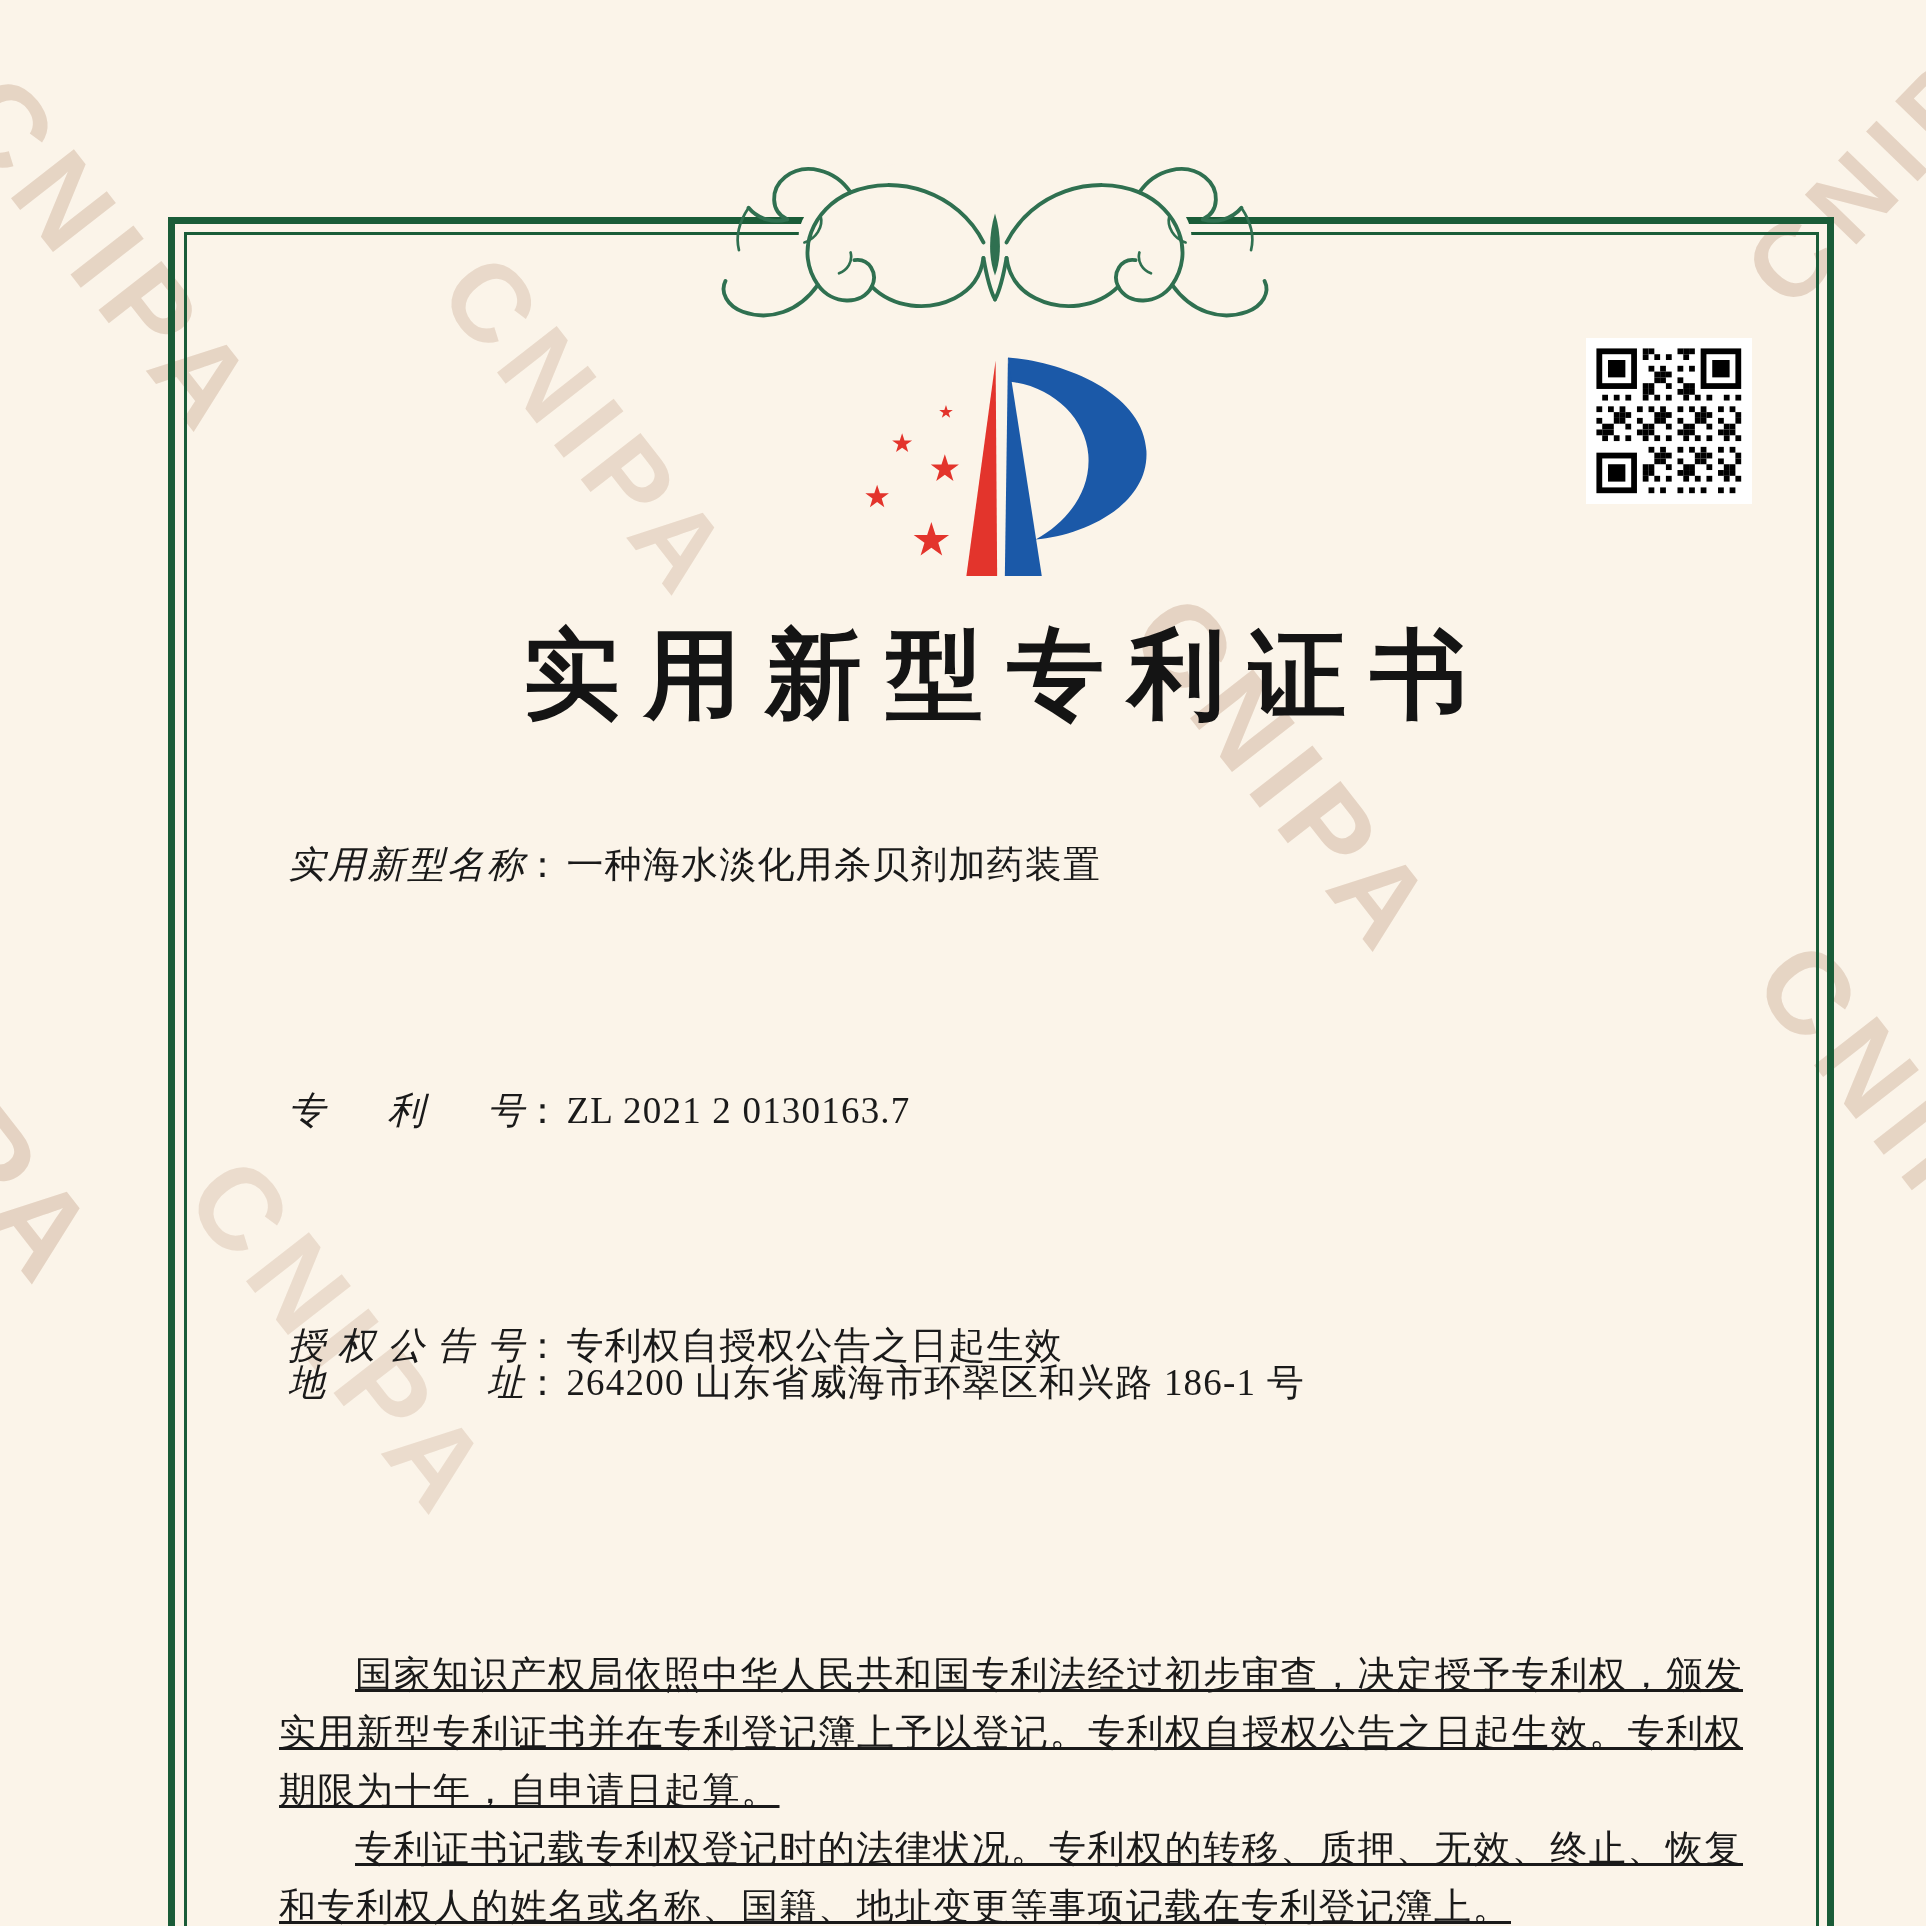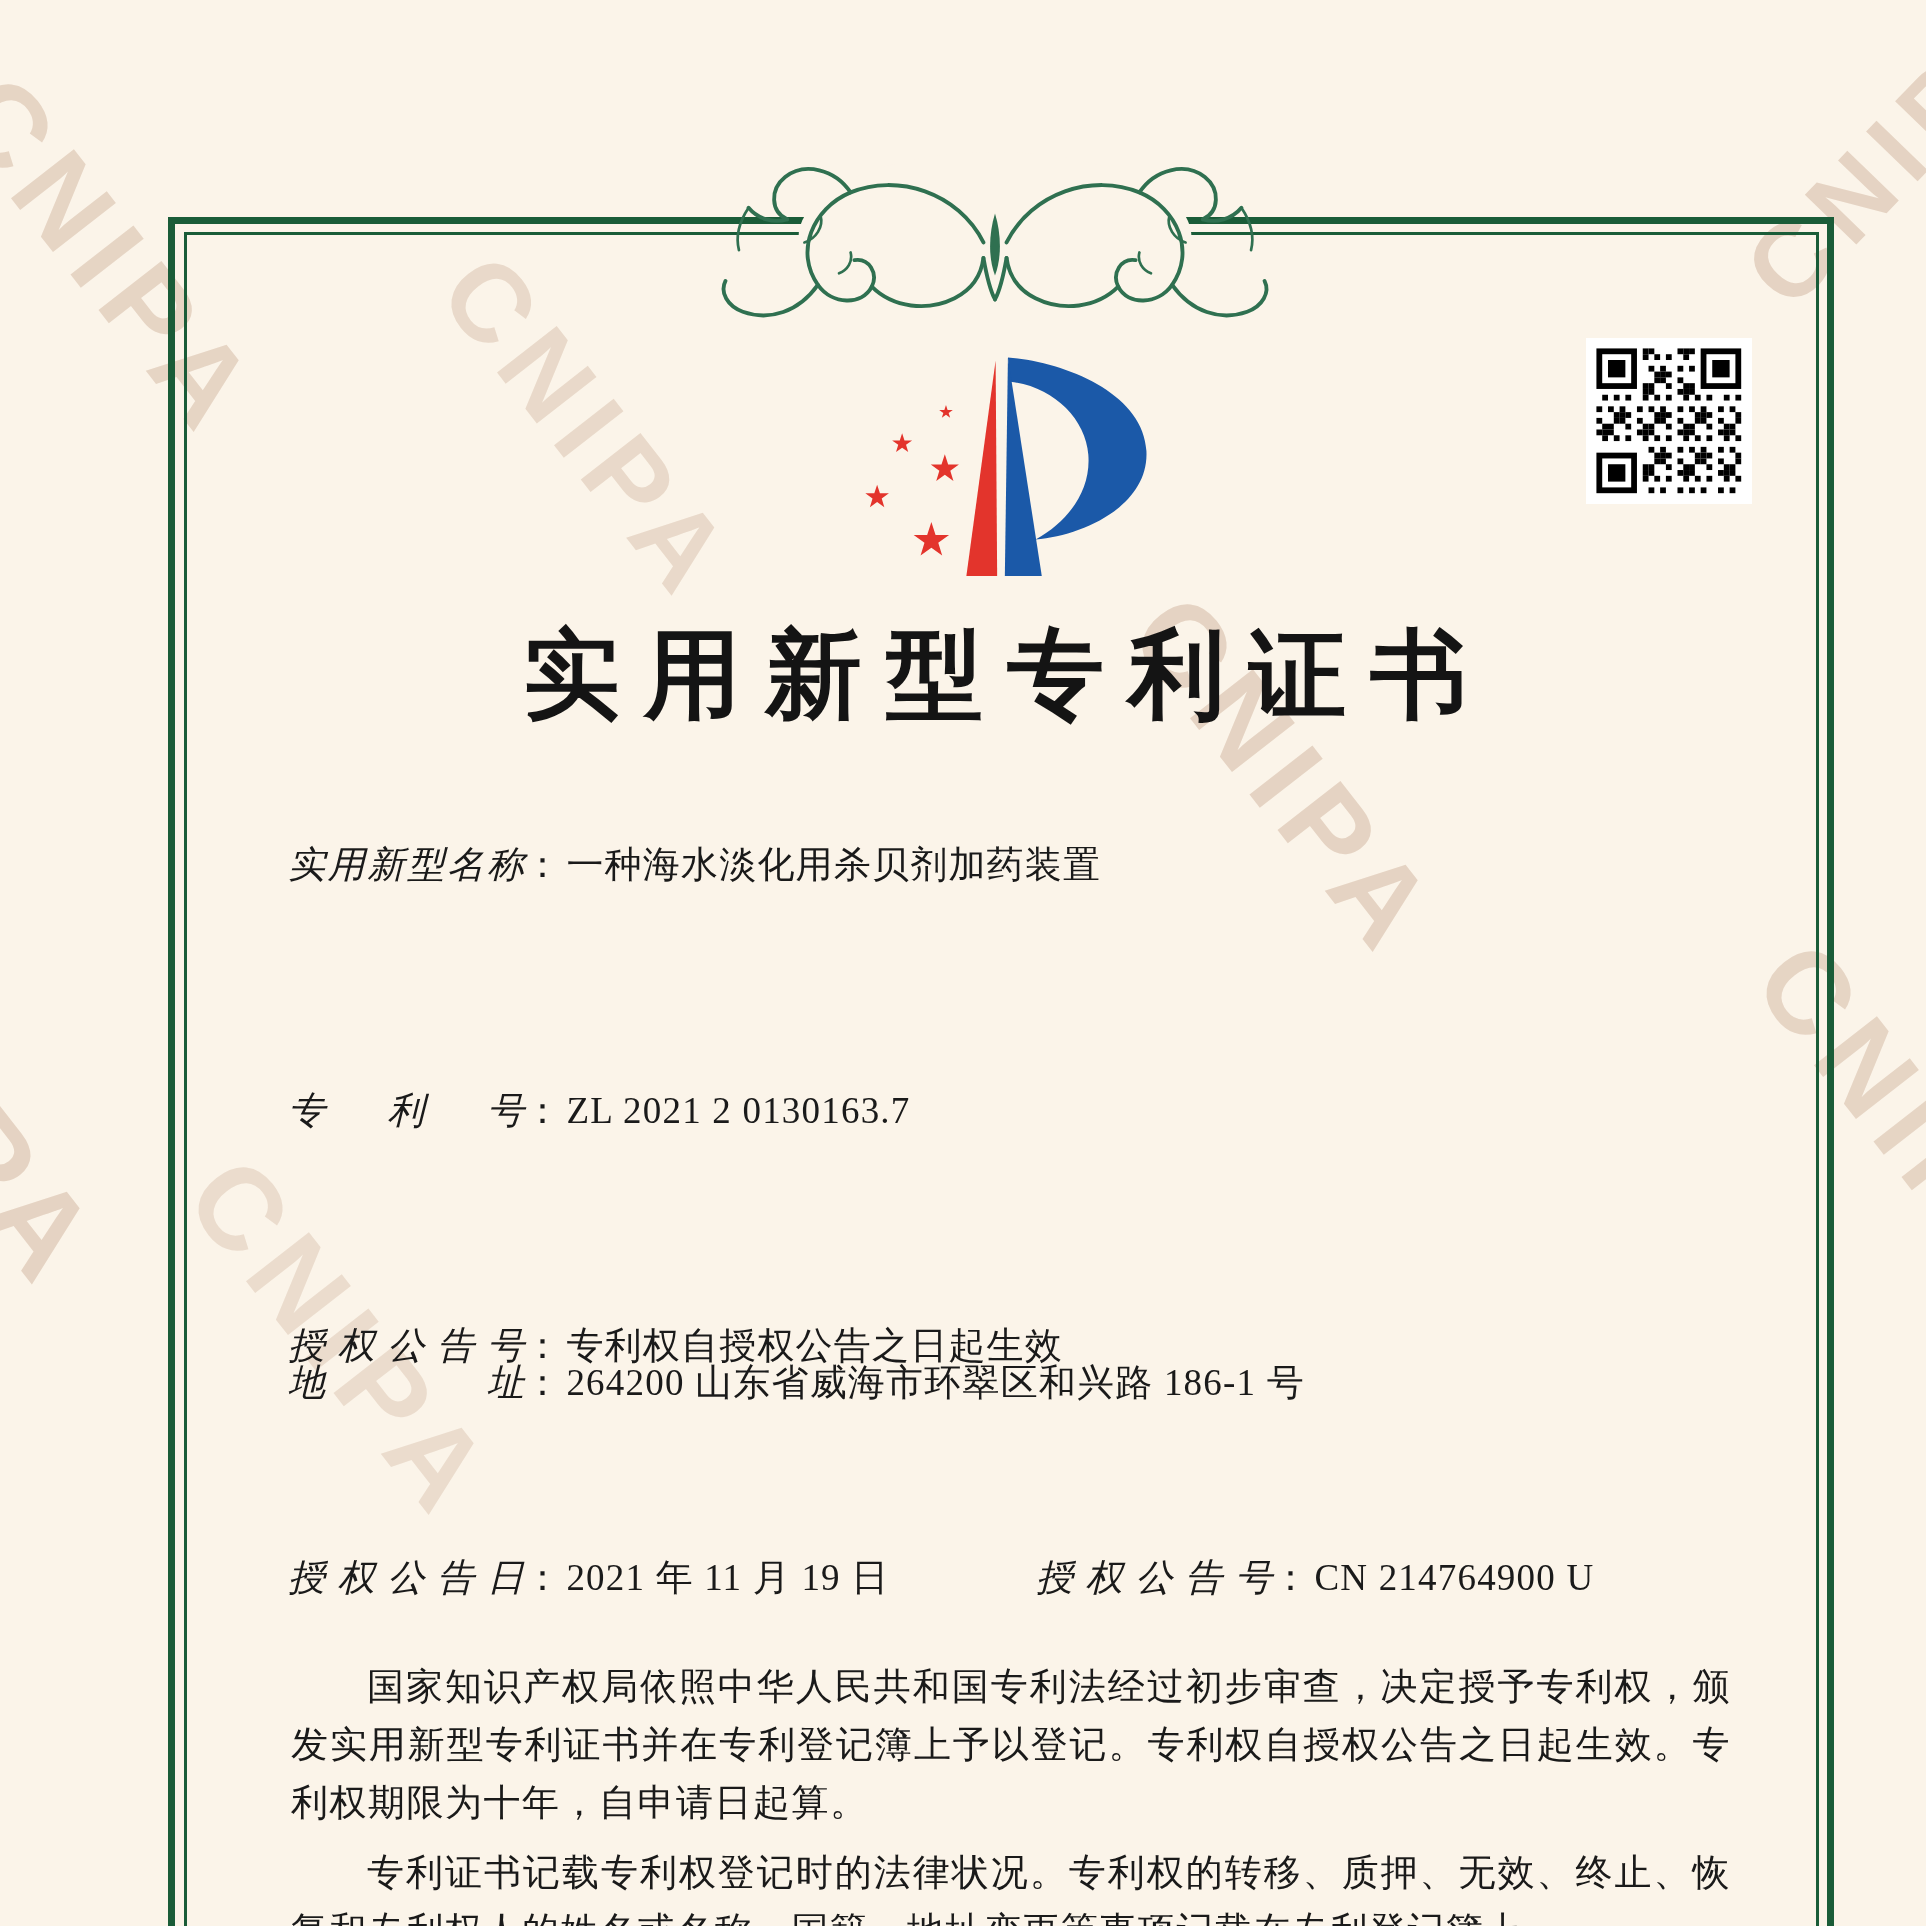--- a/index.html
+++ b/index.html
@@ -20,21 +20,21 @@
   .title{position:absolute;left:0;top:611px;width:1990px;text-align:center;
       font-size:97px;font-weight:bold;letter-spacing:24px;padding-left:24px;box-sizing:border-box;color:#141414;}
   
   .row{position:absolute;left:288px;font-size:37px;white-space:nowrap;}
   .flabel{display:inline-block;width:236px;text-align:justify;text-align-last:justify;vertical-align:bottom;font-style:italic;}
   .fvalue{margin-left:5.4px;letter-spacing:1.2px;margin-top:20px;}
   .grant2{position:absolute;left:748px;top:0;white-space:nowrap;}
   
   .bodytext{position:absolute;left:279px;top:1646px;width:1464px;
       font-size:37px;line-height:58px;letter-spacing:1.5px;text-align:justify;}
-  .bodytext p{margin:12px;text-indent:76px;}
+  .bodytext p{margin:0;text-indent:76px;text-decoration:underline;}
   .z2{z-index:2}.z3{z-index:3}
 </style>
 </head>
 <body>
 
 <div id="page">
 
   <span class="wm" style="left:31px;top:50px;font-size:116px;opacity:.40;transform:rotate(52deg)">CNIPA</span>
   <span class="wm" style="left:1722px;top:247px;font-size:104px;opacity:.42;transform:rotate(-46deg)">CNIPA</span>
   <span class="wm" style="left:516px;top:231px;font-size:110px;opacity:.34;transform:rotate(52deg)">CNIPA</span>
@@ -260,26 +260,20 @@
   </div>
   <div class="row z3" style="top:1086px">
     <span class="flabel">专利号</span><span>：</span><span class="fvalue">ZL 2021 2 0130163.7</span>
   </div>
   <div class="row z3" style="top:1321px">
     <span class="flabel">授权公告号</span><span>：</span><span class="fvalue">专利权自授权公告之日起生效</span>
   </div>
   <div class="row z3" style="top:1358px">
     <span class="flabel">地址</span><span>：</span><span class="fvalue">264200 山东省威海市环翠区和兴路 186-1 号</span>
   </div>
-  <div class="row z3" style="top:1553px">
-    <span class="flabel">授权公告日</span><span>：</span><span class="fvalue">2021 年 11 月 19 日</span>
-    <span class="grant2">
-      <span class="flabel">授权公告号</span><span>：</span><span class="fvalue">CN 214764900 U</span>
-    </span>
-  </div>
 
   <div class="bodytext z3">
     <p>国家知识产权局依照中华人民共和国专利法经过初步审查，决定授予专利权，颁发实用新型专利证书并在专利登记簿上予以登记。专利权自授权公告之日起生效。专利权期限为十年，自申请日起算。</p>
     <p>专利证书记载专利权登记时的法律状况。专利权的转移、质押、无效、终止、恢复和专利权人的姓名或名称、国籍、地址变更等事项记载在专利登记簿上。</p>
   </div>
 
 </div>
 
 
 </body></html>

